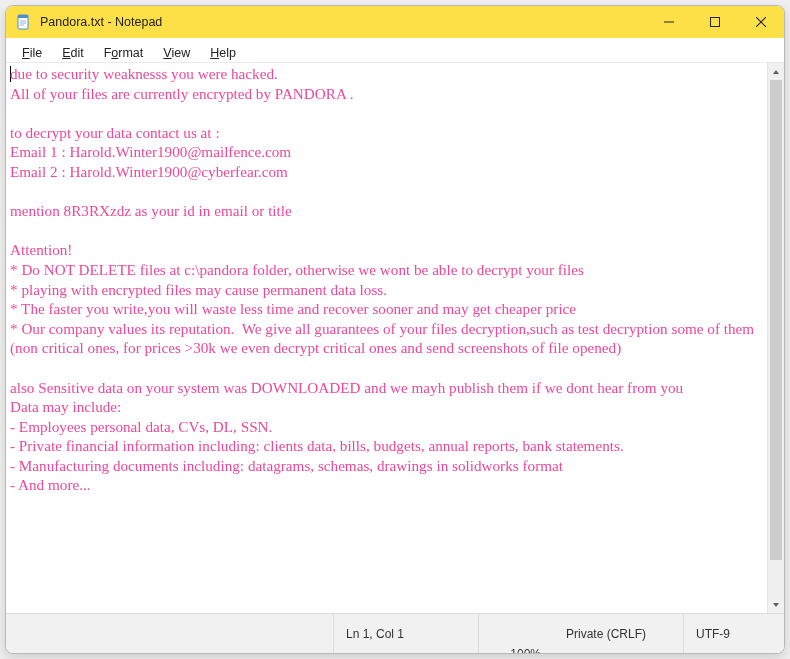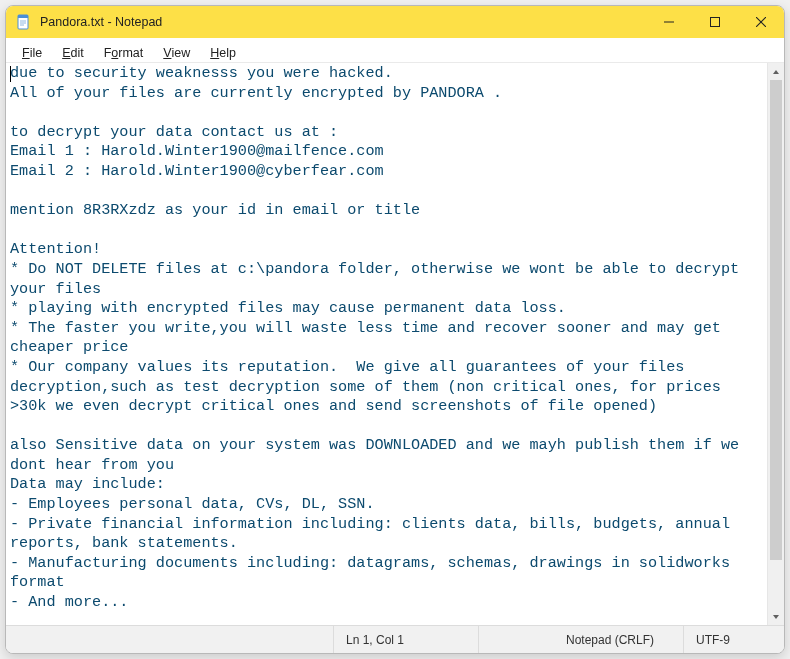--- a/index.html
+++ b/index.html
@@ -65,24 +65,24 @@
   .editor-wrap {
     flex: 1;
     position: relative;
     overflow: hidden;
     border-top: 1px solid #eaeaea;
   }
   .editor {
     position: absolute;
     left: 0; top: 0; right: 18px; bottom: 0;
     padding: 1px 4px;
-    font-family: Liberation Mono, monospace;
+    font-family: Liberation Serif, serif;
     font-size: 15.2px;
     line-height: 19.6px;
-    color: #0c4a6e;
+    color: #ec4899;
     white-space: pre-wrap;
     word-wrap: break-word;
     overflow: hidden;
   }
   .editor .caret {
     display: inline-block;
     border-left: 1px solid #000;
     height: 16px;
     vertical-align: text-bottom;
     margin-right: -1px;
@@ -103,21 +103,21 @@
   }
   .sb-track { flex:1; position: relative; }
   .sb-thumb {
     position: absolute;
     left: 2px; right: 2px;
     top: 0; height: 480px;
     background: #cdcdcd;
     border-radius: 0;
   }
   .statusbar {
-    height: 28px;
+    height: 40px;
     background: #f1f1f1;
     border-top: 1px solid #dcdcdc;
     display: flex;
     align-items: stretch;
     font-size: 12px;
     color: #333;
   }
   .sb-cell {
     border-right: 1px solid #dcdcdc;
     display: flex; align-items: center;
@@ -226,17 +226,17 @@
             <polygon points="1,2 7,2 4,6" fill="#606060"></polygon>
           </svg>
       </div>
     </div>
   </div>
 
   <div class="statusbar">
     <div class="sb-cell first"></div>
     <div class="sb-cell lncol">Ln 1, Col 1</div>
     <div class="sb-cell zoom">100%</div>
-    <div class="sb-cell eol">Notepad (CRLF)</div>
+    <div class="sb-cell eol">Private (CRLF)</div>
     <div class="sb-cell enc">UTF-9</div>
   </div>
 
 </div>
 
 </body></html>

